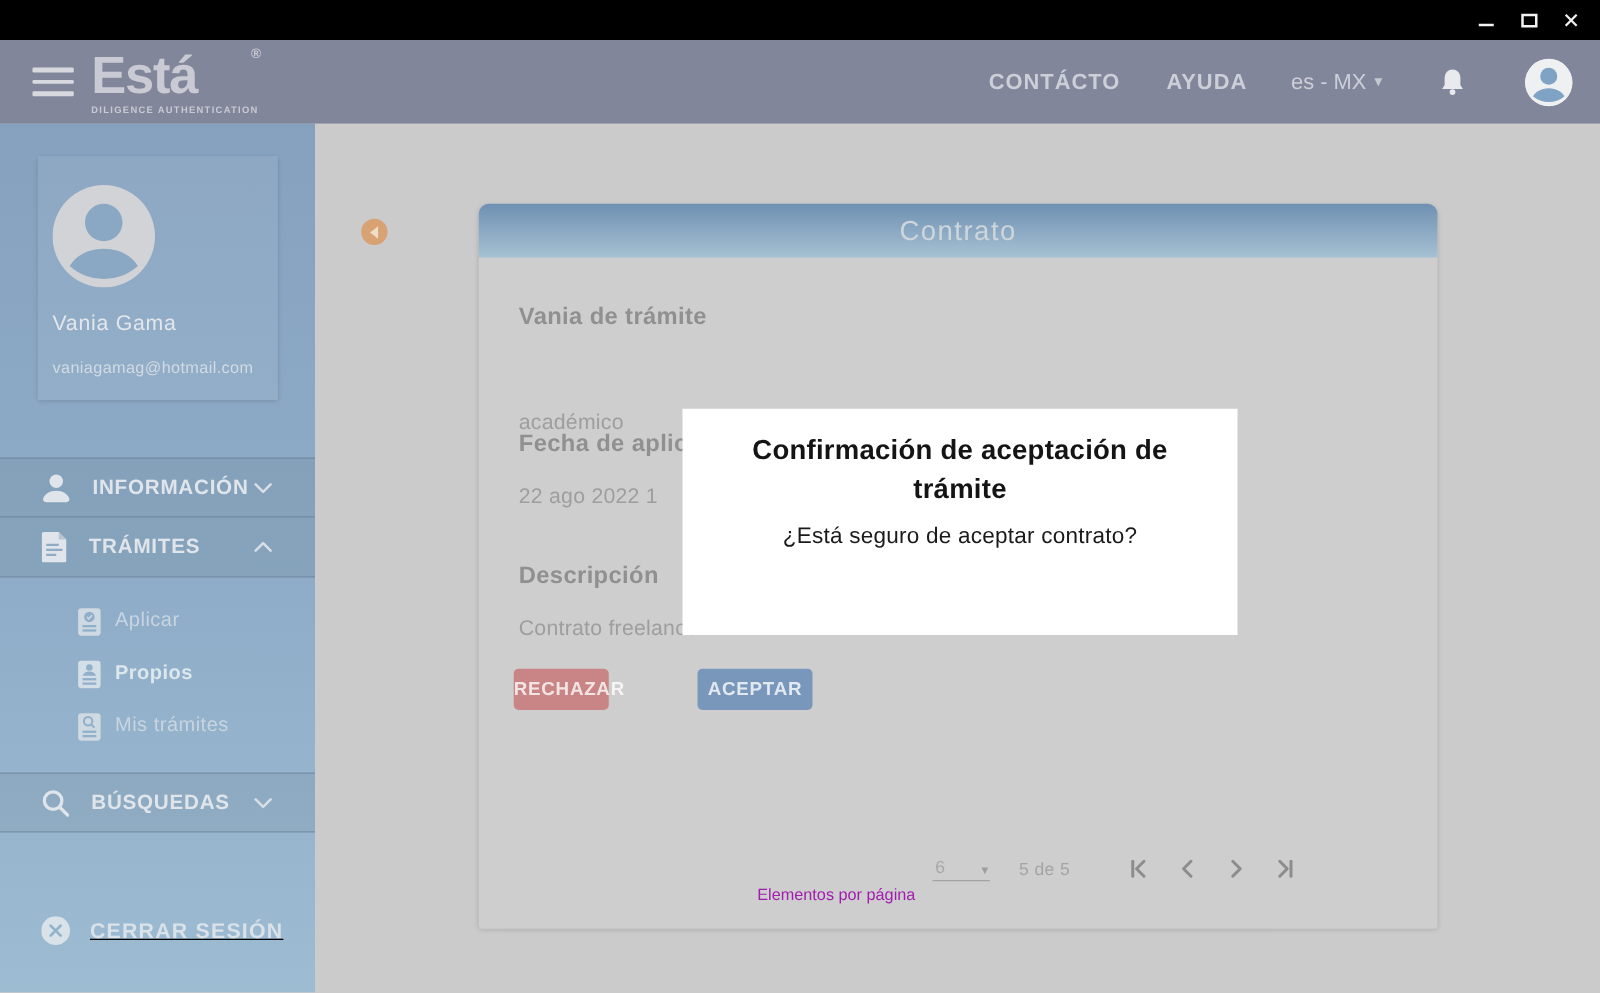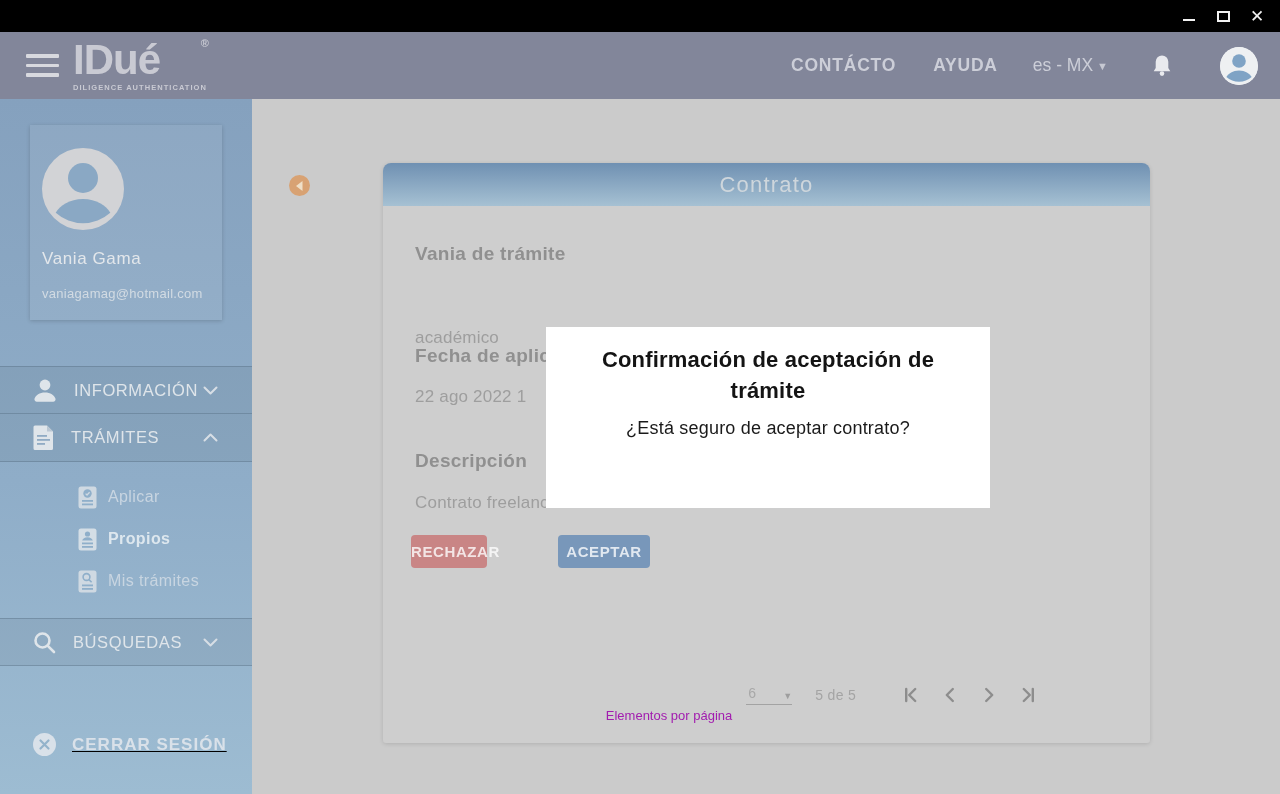--- a/index.html
+++ b/index.html
@@ -38,24 +38,24 @@
   
   .profile-card { margin:26px 30px 0 30px; height:195px; background:rgba(255,255,255,0.07); box-shadow:0 1px 4px rgba(0,0,0,0.18); display:flex; flex-direction:column; align-items:flex-start;padding-left:12px; }
   .profile-avatar { width:82px; height:82px; margin-top:23px; }
   .profile-name { margin-top:19px; font-size:17px; color:#e3e7eb; letter-spacing:0.6px; }
   .profile-email { margin-top:17px; font-size:13px; color:#d2dbe3; letter-spacing:0.3px; }
 
   
   .nav { margin-top:46px; }
   .nav-row { height:48px; display:flex; align-items:center; padding-left:33px; padding-right:34px; background:rgba(0,0,0,0.05); border-top:1px solid rgba(74,96,117,0.35); border-bottom:1px solid rgba(74,96,117,0.35); cursor:pointer; }
   .nav-row + .nav-row { border-top:none; }
-  .nav-row .nav-label { margin-left:17px; font-size:16.5px; font-weight:normal; letter-spacing:0.6px; color:#dfe5ea; }
+  .nav-row .nav-label { margin-left:17px; font-size:16.5px; font-weight:bold; letter-spacing:0.6px; color:#dfe5ea; }
   .nav-chevron { margin-left:auto; display:flex; }
   .subnav { padding:14px 0 16px 0; }
-  .sub-row { height:42px; display:flex; align-items:center; padding-left:78px; cursor:pointer; }
+  .sub-row { height:42px; display:flex; align-items:center; padding-left:62px; cursor:pointer; }
   .sub-row .sub-label { margin-left:11px; font-size:16px; color:#c8d5e1; letter-spacing:0.4px; }
   .sub-row.active .sub-label { font-weight:bold; color:#dde7ee; }
   .logout { position:absolute; left:33px; bottom:38px; display:flex; align-items:center; cursor:pointer;text-decoration:underline; }
   .logout-label { margin-left:16px; font-size:17px; font-weight:bold; letter-spacing:1px; color:#d9e1e9; }
 
   
   .back-btn { position:absolute; left:37px; top:76px; width:21px; height:21px; border-radius:50%; background:#d8a273; display:flex; align-items:center; justify-content:center; cursor:pointer; }
   .card { position:absolute; left:131px; top:64px; width:767px; height:580px; background:#cecece; border-radius:8px 8px 3px 3px; box-shadow:0 1px 4px rgba(0,0,0,0.13); }
   .card-header { height:43px; border-radius:8px 8px 0 0; background:linear-gradient(180deg,#6f90b2 0%, #a6c1d3 100%); display:flex; align-items:center; justify-content:center; }
   .card-title { font-size:22px; color:#ced6dc; letter-spacing:1.2px; }
@@ -100,21 +100,21 @@
     </div>
 </div>
 
 <div class="header">
   <div class="hamburger">
     <span></span>
       <span></span>
       <span></span>
   </div>
   <div class="logo">
-    <span class="logo-main"><span>IDué</span><span class="logo-reg">®</span></span>
+    <span class="logo-main"><span>Está</span><span class="logo-reg">®</span></span>
     <span class="logo-tag">DILIGENCE AUTHENTICATION</span>
   </div>
   <div class="header-right">
     <span class="header-link hl-contact">CONTÁCTO</span>
     <span class="header-link hl-help">AYUDA</span>
     <span class="lang">
       <span>es - MX</span>
       <span class="caret">▼</span>
     </span>
     <span class="bell-wrap">

